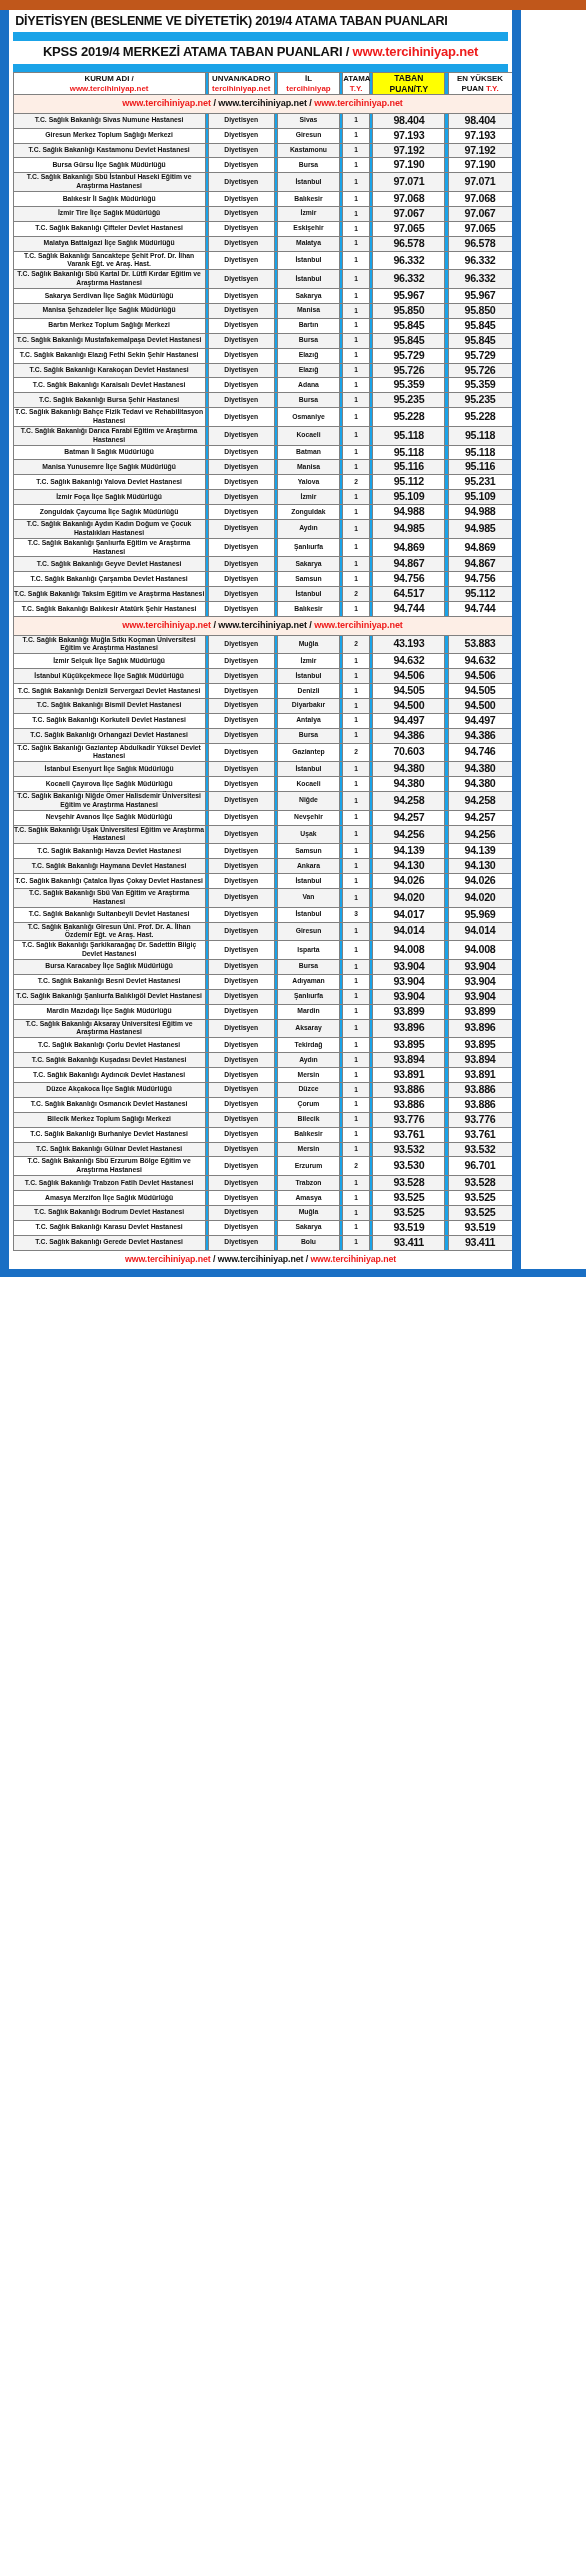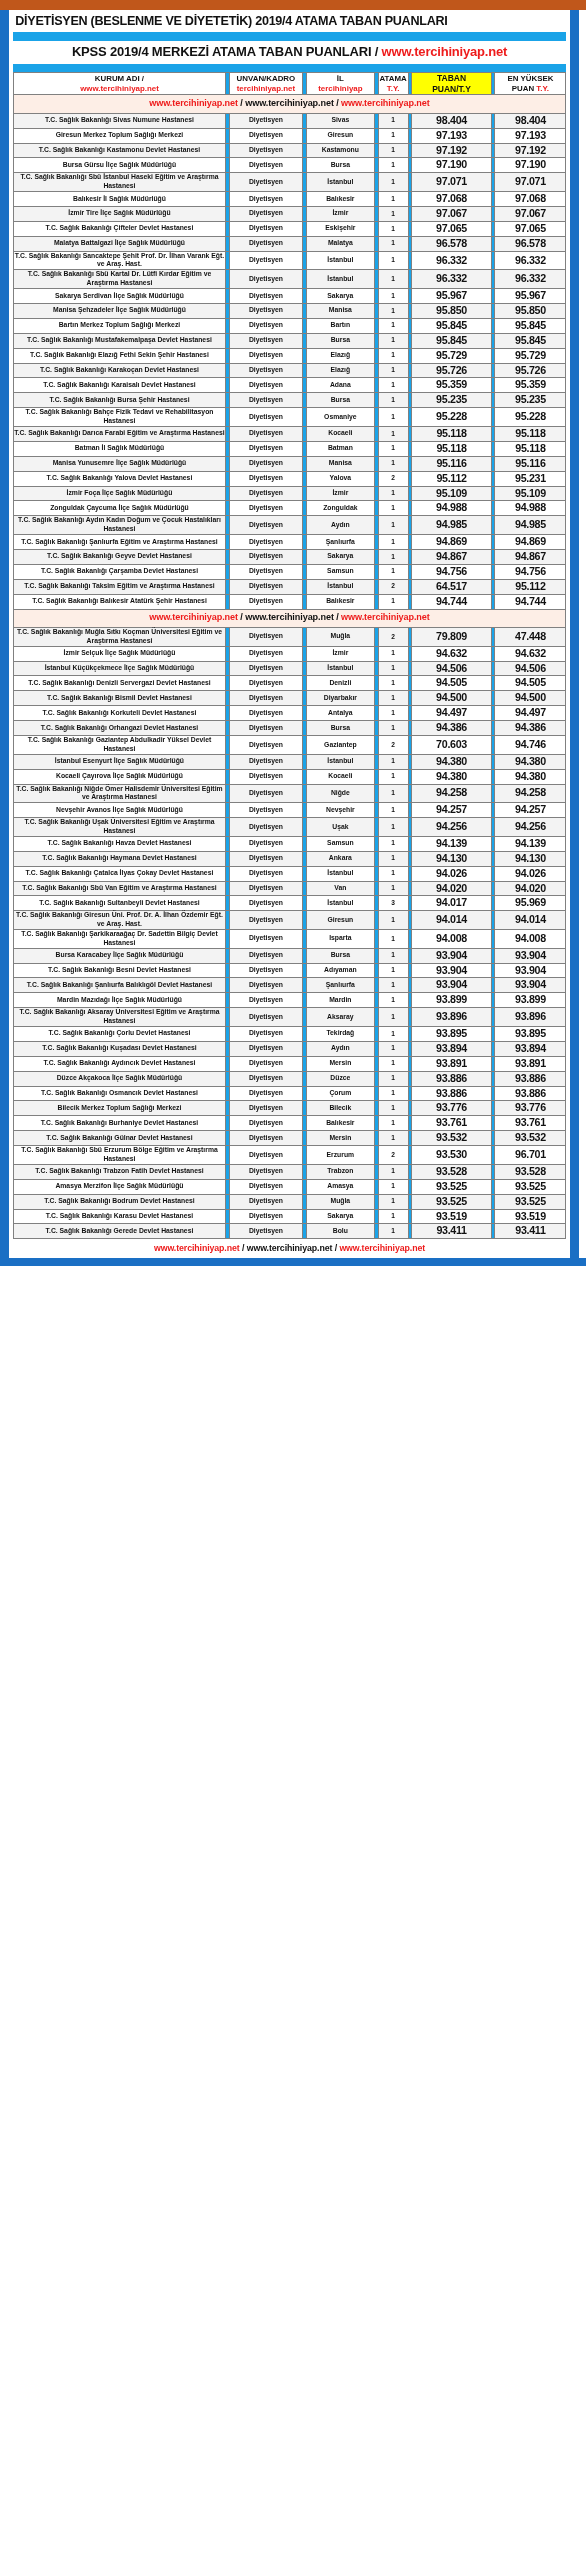--- a/index.html
+++ b/index.html
@@ -19,21 +19,21 @@
   }
   
   .top-bar {
     height: 10px;
     background: #c0571b;
     width: 587px;
   }
   
   .rail-wrap {
     position: relative;
-    width: 579px;
+    width: 521px;
     background: #14532d;
   }
   .rail-left, .rail-right {
     position: absolute;
     top: 0; bottom: 0;
     width: 8.8px;
     background: #1a6fc4;
     z-index: 5;
   }
   .rail-left { left: 0; }
@@ -668,23 +668,23 @@
             </tr>
             <tr class="alt">
               <td class="kurum">T.C. Sağlık Bakanlığı Muğla Sıtkı Koçman Üniversitesi Eğitim ve Araştırma Hastanesi</td>
               <td class="sep"></td>
               <td class="unvan">Diyetisyen</td>
               <td class="sep"></td>
               <td class="il">Muğla</td>
               <td class="sep"></td>
               <td class="kont">2</td>
               <td class="sep"></td>
-              <td class="puan">79.809</td>
-              <td class="sep"></td>
-              <td class="puan">47.448</td>
+              <td class="puan">43.193</td>
+              <td class="sep"></td>
+              <td class="puan">53.883</td>
             </tr>
             <tr>
               <td class="kurum">İzmir Selçuk İlçe Sağlık Müdürlüğü</td>
               <td class="sep"></td>
               <td class="unvan">Diyetisyen</td>
               <td class="sep"></td>
               <td class="il">İzmir</td>
               <td class="sep"></td>
               <td class="kont">1</td>
               <td class="sep"></td>

